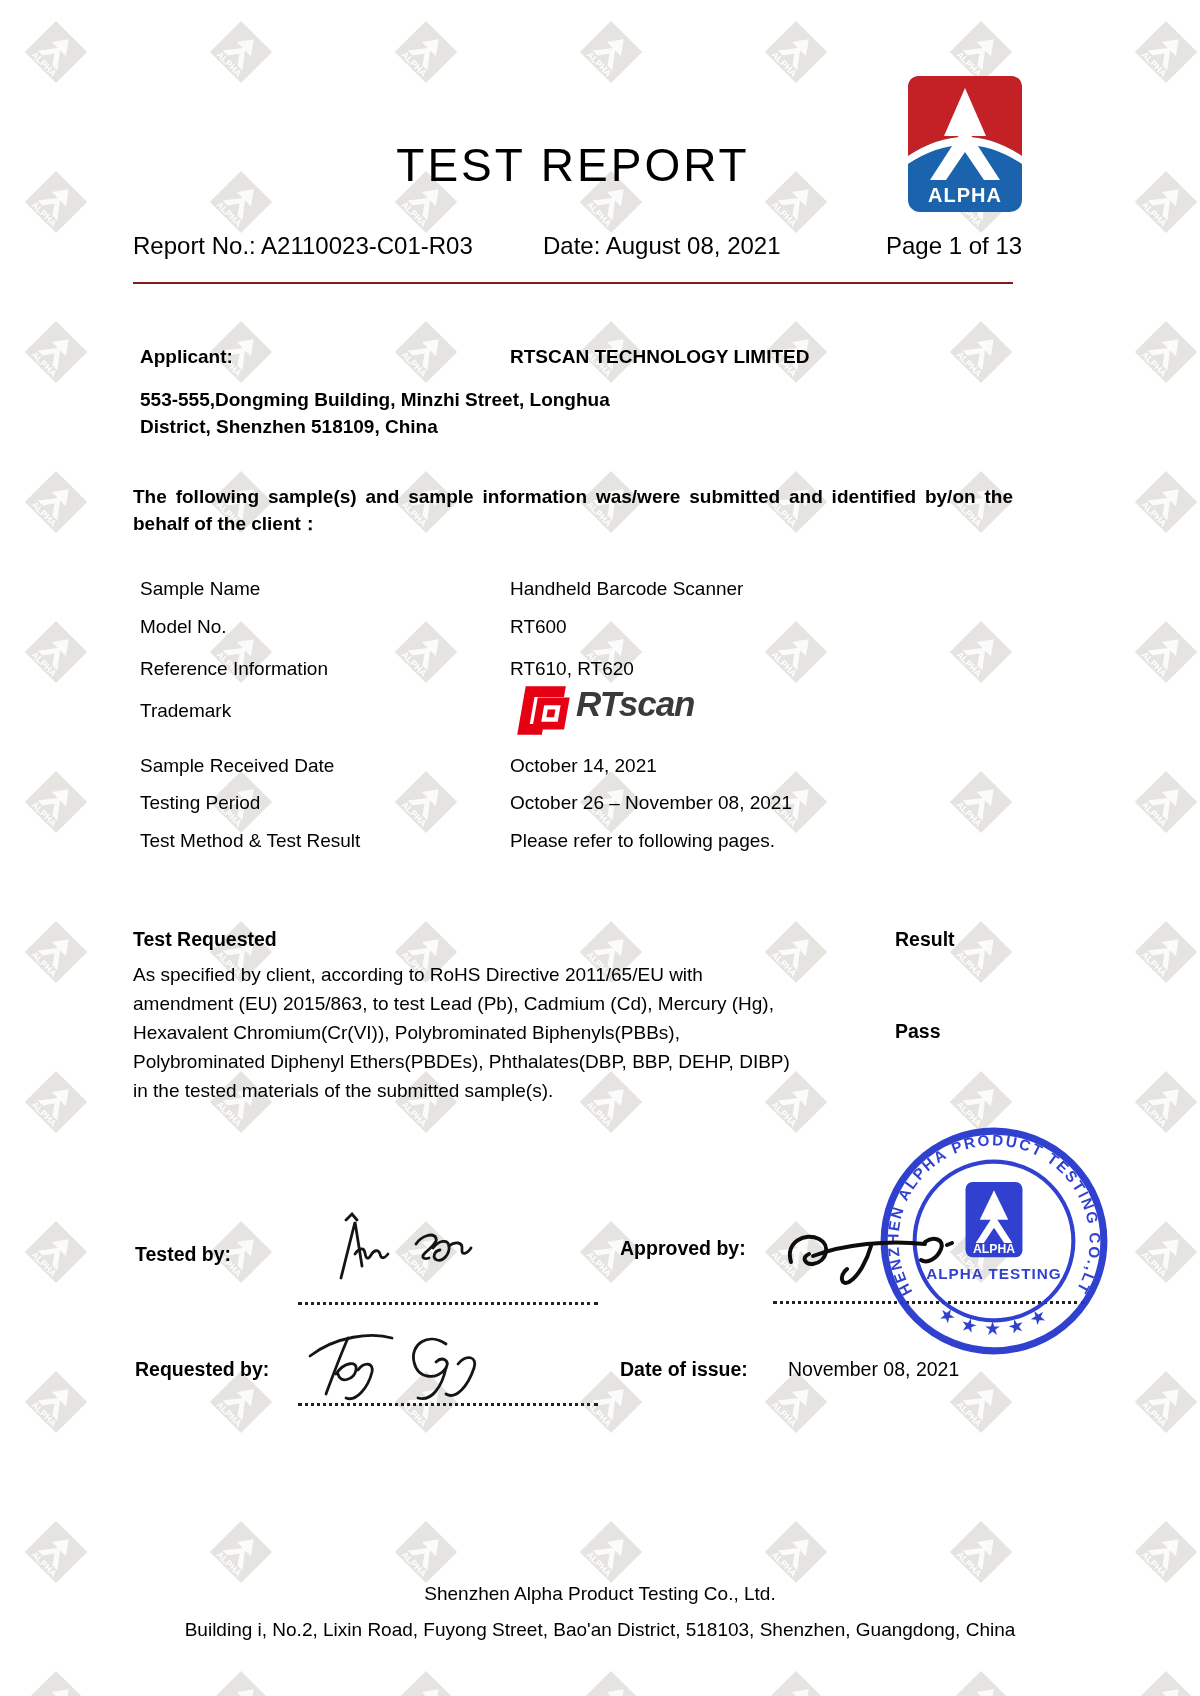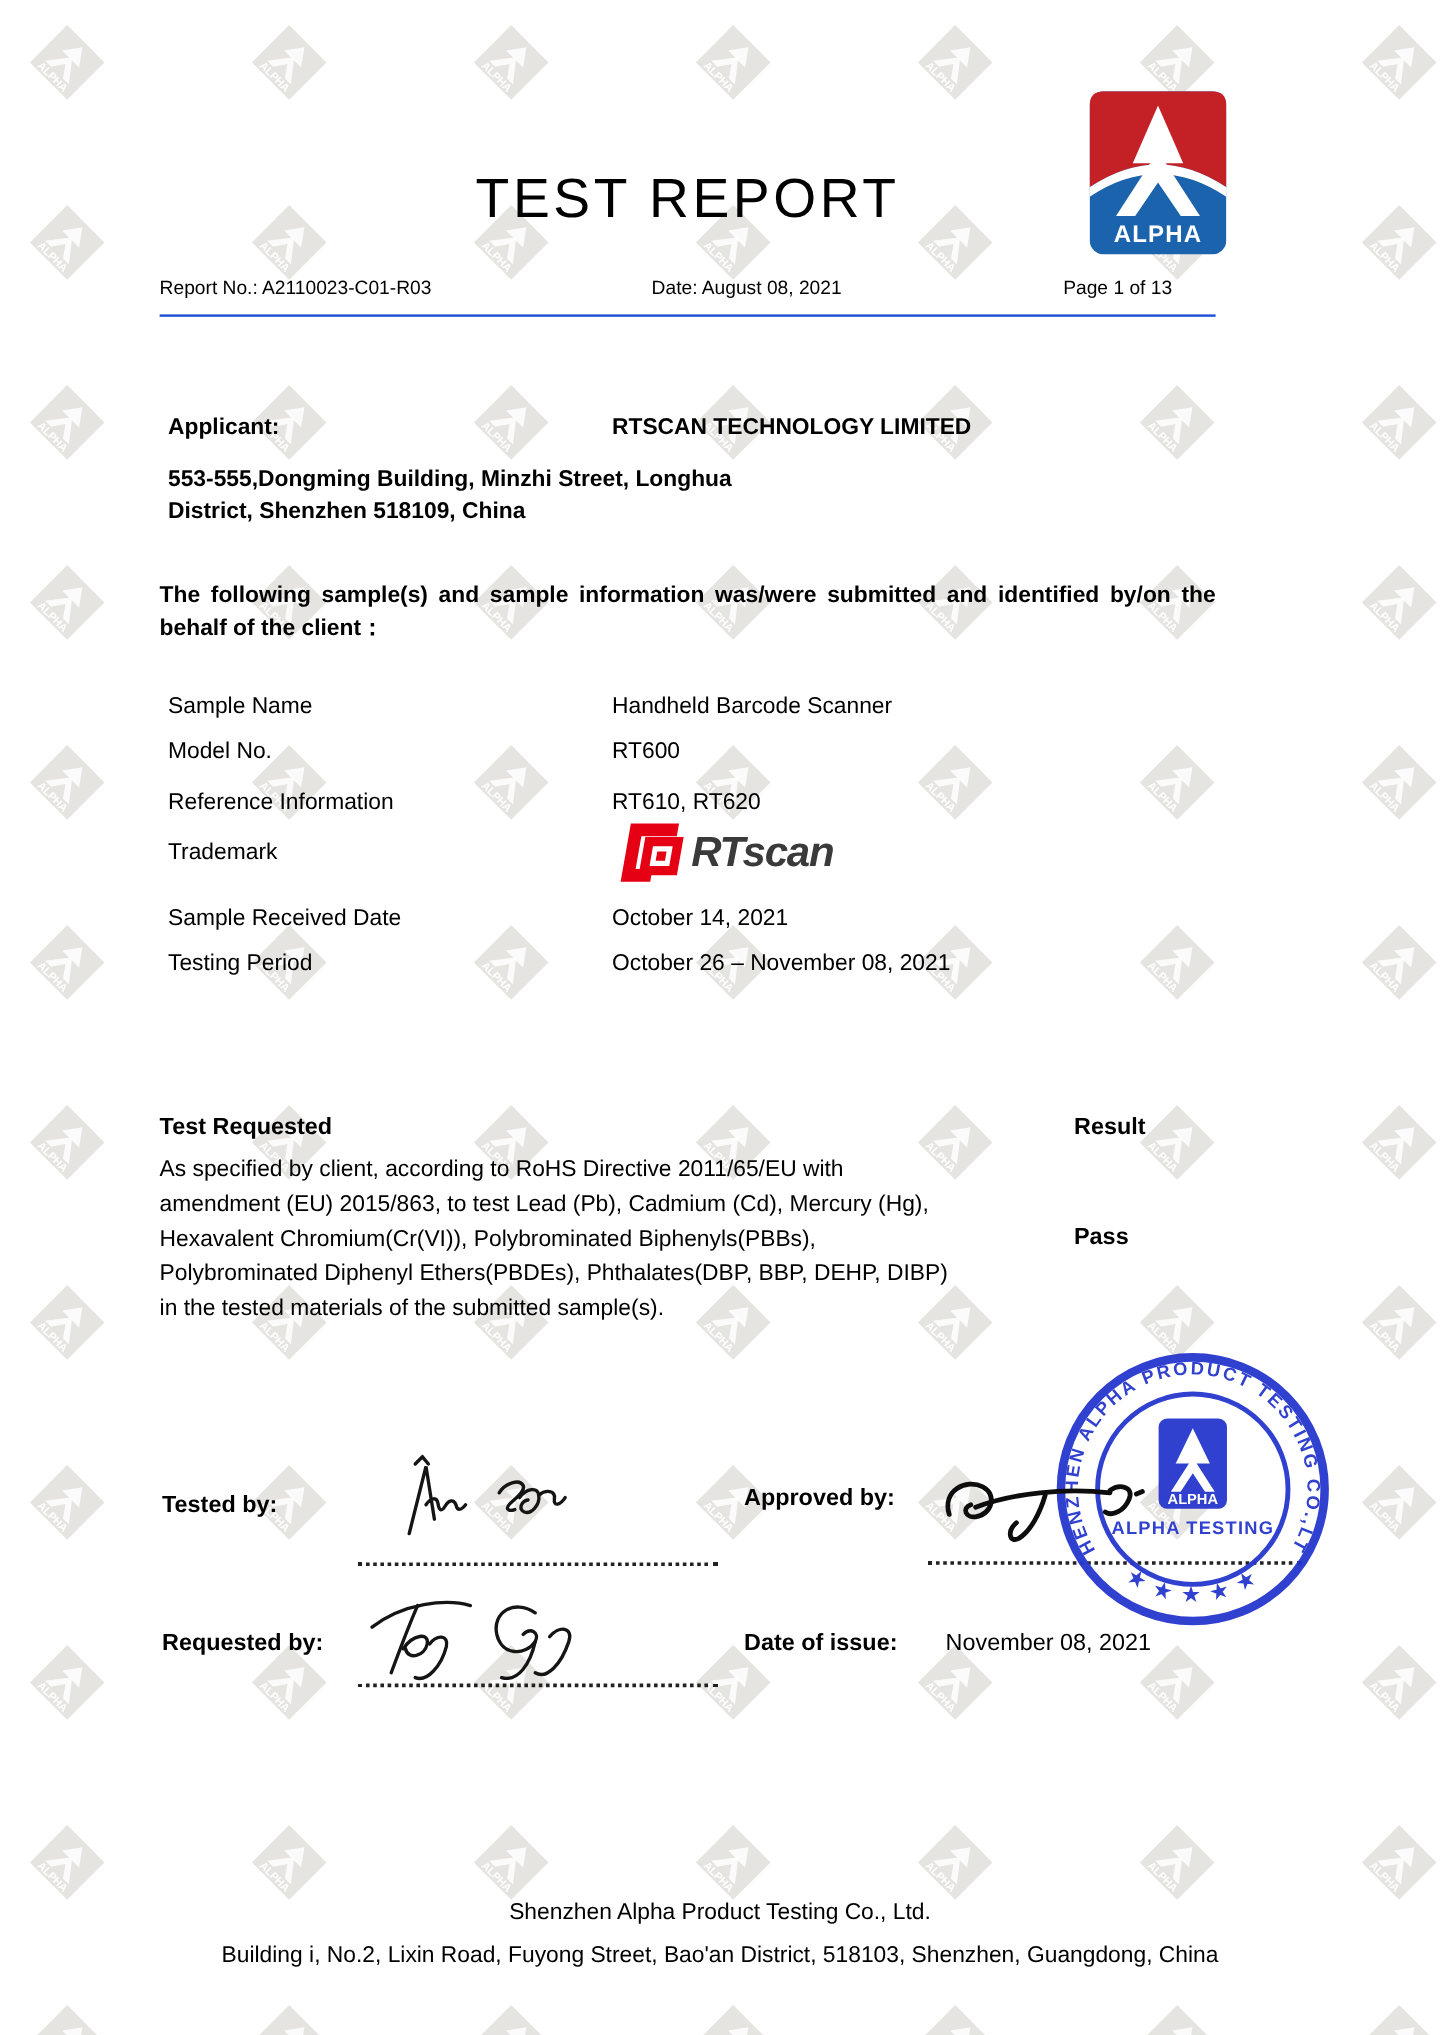--- a/index.html
+++ b/index.html
@@ -5,21 +5,21 @@
   html,body{margin:0;padding:0;background:#888;}
   .page{position:relative;width:1200px;height:1696px;background:#fff;overflow:hidden;
         font-family:"Liberation Sans",sans-serif;color:#000;margin:0 auto;}
   .wm-layer{position:absolute;inset:0;z-index:0;}
   .wm{position:absolute;width:88px;height:88px;}
   .content{position:absolute;left:133px;top:0;width:880px;height:100%;z-index:1;}
   .title{position:absolute;top:138px;left:0;width:100%;text-align:center;
          font-size:46px;letter-spacing:3px;color:#000000;}
   .alpha-logo{position:absolute;left:908px;top:76px;z-index:1;}
   .hdr{position:absolute;top:232px;left:0;width:100%;height:26px;
-       border-bottom:2px solid #1d4ed8;padding-bottom:4px;font-size:16px;}
+       border-bottom:2px solid #7f1d1d;padding-bottom:24px;font-size:24px;}
   .hdr span{position:absolute;top:0;white-space:nowrap;}
   .hdr .h-rep{left:0;} .hdr .h-date{left:410px;} .hdr .h-page{left:753px;}
   .row{position:absolute;left:7px;width:873px;display:flex;font-size:19px;}
   .row .lbl{width:370px;flex:none;}
   .row .val{width:503px;}
   .b{font-weight:bold;}
   .intro{position:absolute;top:483px;left:0;width:880px;font-size:19px;font-weight:bold;
          text-align:justify;line-height:27px;}
   .trq-head{position:absolute;top:928px;left:0;font-size:19.5px;font-weight:bold;}
   .trq-result{position:absolute;top:928px;left:762px;font-size:19.5px;font-weight:bold;}
@@ -752,39 +752,43 @@
       <div class="lbl">Model No.</div>
       <div class="val">RT600</div>
     </div>
     <div class="row" style="top:658px">
       <div class="lbl">Reference Information</div>
       <div class="val">RT610, RT620</div>
     </div>
     <div class="row" style="top:700px">
       <div class="lbl">Trademark</div>
       <div class="val" style="margin-top:-16px">
-        <span style="display:inline-flex;align-items:center;gap:6px;">
+        <span style="display:inline-flex;gap:6px;">
           <svg width="60" height="54" viewBox="0 0 62 54">
             <g transform="translate(10,0) skewX(-10)">
               <path d="M48 7 H12 V46 H32" stroke="#e60014" stroke-width="11" fill="none"></path>
               <rect x="25" y="17" width="25" height="25" stroke="#e60014" stroke-width="8" fill="none"></rect>
               <rect x="33.5" y="25.5" width="8" height="8" fill="#e60014"></rect>
             </g>
           </svg>
           <span style="font-size:35px;font-weight:bold;font-style:italic;color:#3a3a3a;letter-spacing:-1px;">RTscan</span>
         </span>
       </div>
     </div>
     <div class="row" style="top:755px">
       <div class="lbl">Sample Received Date</div>
       <div class="val">October 14, 2021</div>
     </div>
     <div class="row" style="top:792px">
       <div class="lbl">Testing Period</div>
       <div class="val">October 26 – November 08, 2021</div>
+    </div>
+    <div class="row" style="top:830px">
+      <div class="lbl">Test Method &amp; Test Result</div>
+      <div class="val">Please refer to following pages.</div>
     </div>
 
     <div class="trq-head">Test Requested</div>
     <div class="trq-result">Result</div>
     <div class="trq-par">
       <div>As specified by client, according to RoHS Directive 2011/65/EU with</div>
       <div>amendment (EU) 2015/863, to test Lead (Pb), Cadmium (Cd), Mercury (Hg),</div>
       <div>Hexavalent Chromium(Cr(VI)), Polybrominated Biphenyls(PBBs),</div>
       <div>Polybrominated Diphenyl Ethers(PBDEs), Phthalates(DBP, BBP, DEHP, DIBP)</div>
       <div>in the tested materials of the submitted sample(s).</div>

